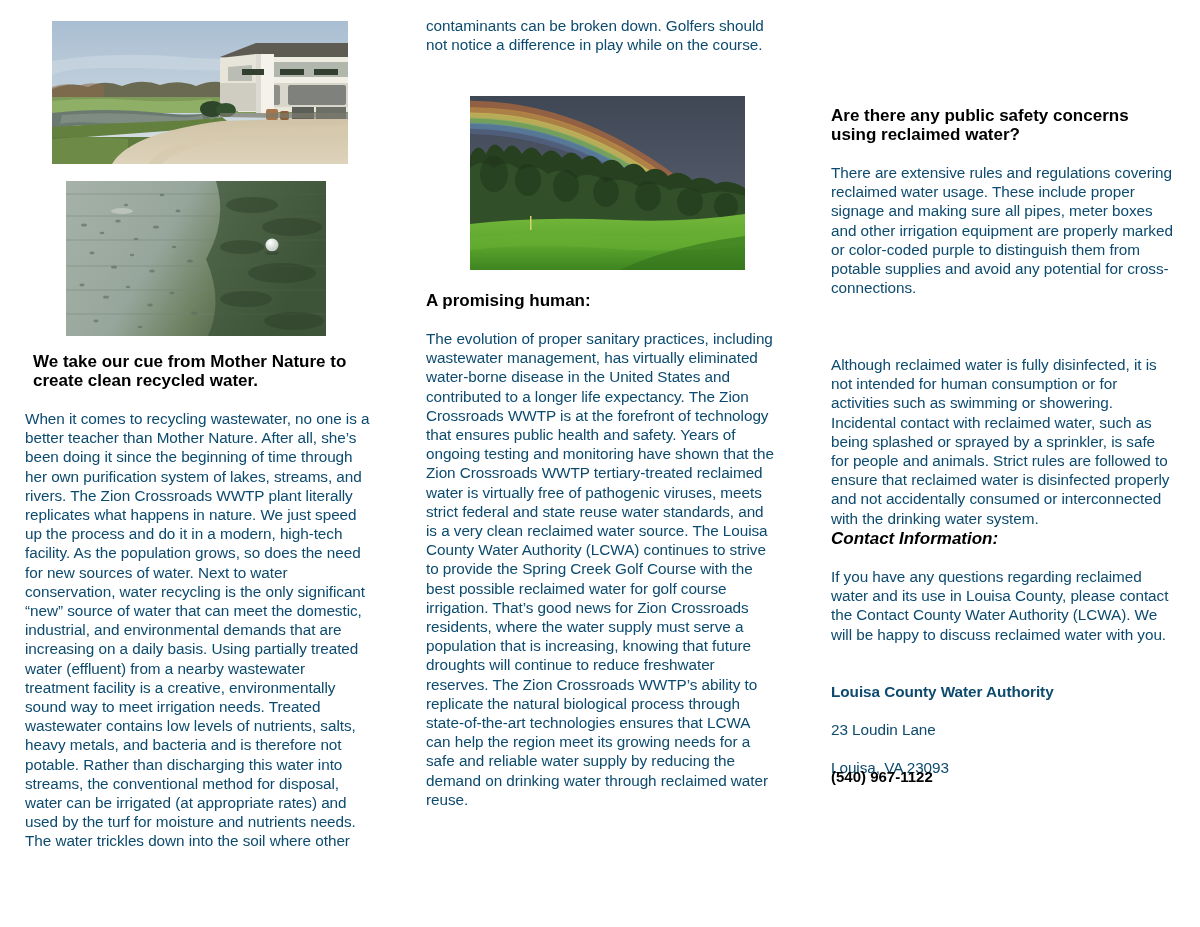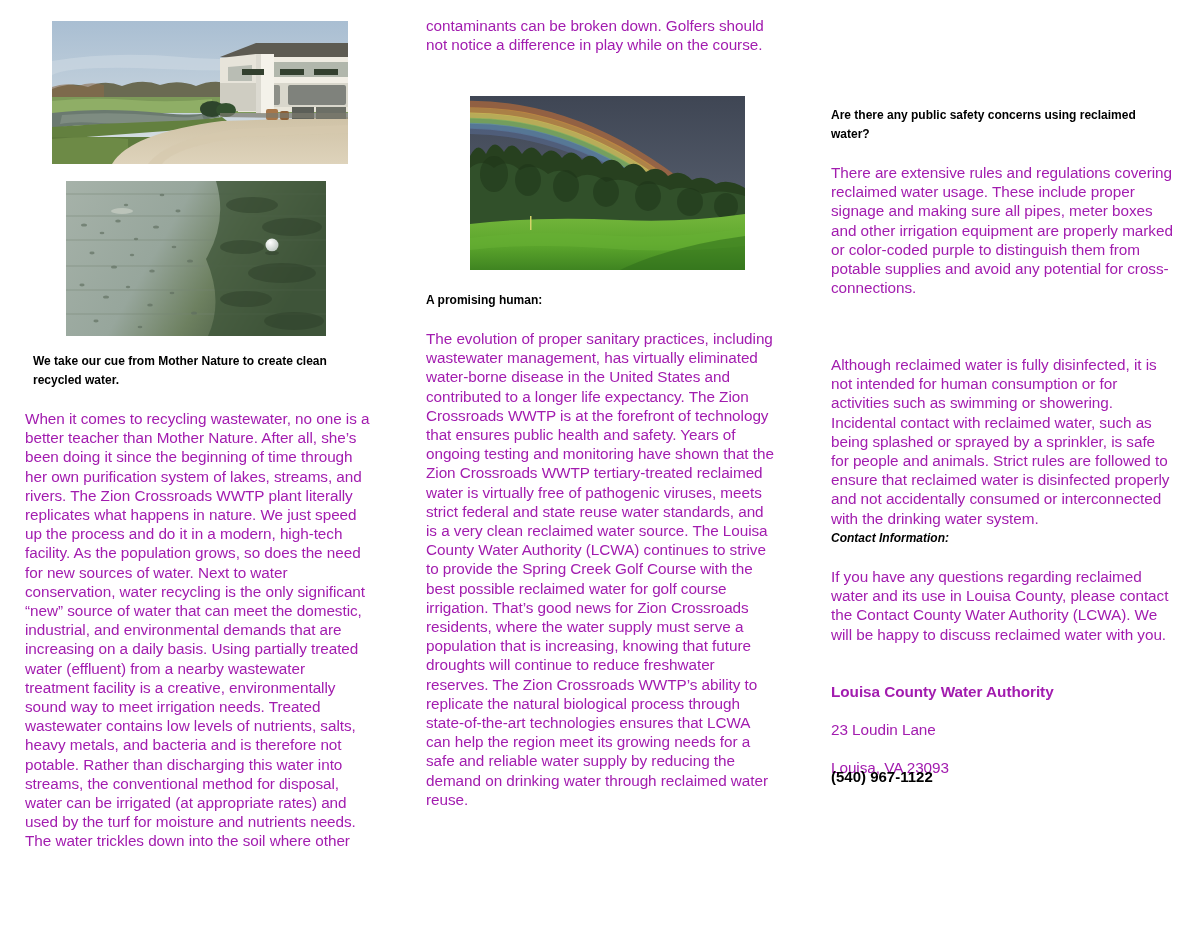--- a/index.html
+++ b/index.html
@@ -33,26 +33,26 @@
   .col-middle { left: 426px; width: 350px; }
   .col-right  { left: 831px; width: 350px; }
 
   
   .body-text {
     font-size: 15.3px;
     line-height: 19.2px;
     letter-spacing: -0.05px;
     text-align: left;
     margin: 0;
-    color: #a21caf;
+    color: #0c4a6e;
   }
   .body-text + .body-text { margin-top: 19px; }
 
   h2.section-head {
-    font-size: 12px;
+    font-size: 17px;
     line-height: 19.2px;
     font-weight: bold;
     margin: 0;
     padding: 0;
     color: #000;
   }
   .contact-name { font-weight: bold; }
   .phone {
     font-size: 15px;
     line-height: 19.2px;

